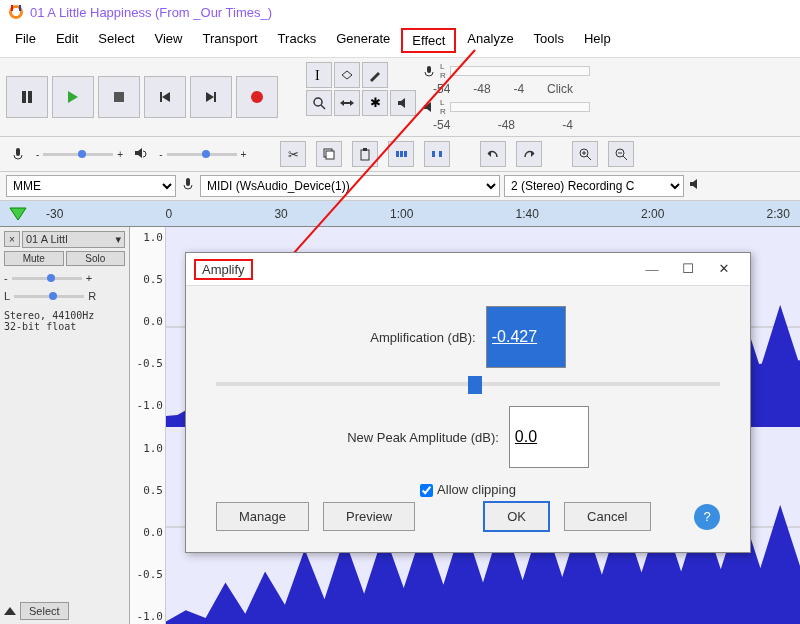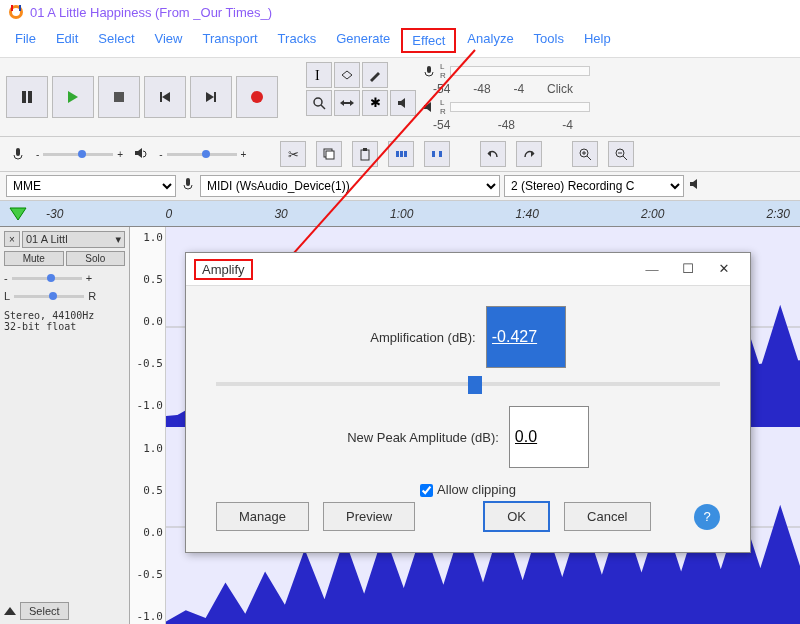--- a/index.html
+++ b/index.html
@@ -1,39 +1,39 @@
 <!DOCTYPE html>
 <html><head>
 <meta charset="utf-8">
 <style>
 * { box-sizing: border-box; margin: 0; padding: 0; }
 body { font-family: "Segoe UI", Tahoma, sans-serif; font-size: 13px; background: #f0f0f0; color: #333; width: 800px; height: 624px; overflow: hidden; position: relative; }
 .titlebar { display: flex; align-items: center; padding: 4px 8px; background: #fff; gap: 6px; }
 .titlebar .logo { width: 16px; height: 16px; }
 .titlebar-title { color: #8b5cf6; font-size: 13px; }
 .menubar { display: flex; gap: 2px; padding: 4px 6px; background: #fff; border-bottom: 1px solid #ddd; }
-.menubar span { padding: 3px 9px; color: #3b82f6; cursor: pointer; }
+.menubar span { padding: 3px 9px; color: #000000; cursor: pointer; }
 .menubar span.hl { border: 2px solid #e11; }
 .toolbars { display: flex; background: #f5f5f5; padding: 4px 6px; gap: 6px; border-bottom: 1px solid #ccc; flex-wrap: wrap; }
 .tb-group { display: flex; gap: 4px; align-items: center; }
 .tb-btn { width: 42px; height: 42px; background: #e8e8f0; border: 1px solid #bbb; display: flex; align-items: center; justify-content: center; cursor: pointer; }
 .tb-btn.sm { width: 26px; height: 26px; }
 .tool-col { display: flex; flex-direction: column; gap: 2px; }
 .tool-row { display: flex; gap: 2px; }
 .meter { display: flex; flex-direction: column; gap: 2px; font-size: 10px; color: #555; }
 .meter-row { display: flex; align-items: center; gap: 4px; }
 .meter-bar { width: 140px; height: 10px; background: #fafafa; border: 1px solid #ccc; position: relative; }
 .meter-labels { display: flex; justify-content: space-between; width: 140px; font-size: 12px; margin-left: 11px; }
 .second-toolbar { display: flex; align-items: center; gap: 10px; padding: 4px 10px; background: #f5f5f5; border-bottom: 1px solid #ccc; }
 .slider-mini { display:flex; align-items:center; gap:4px; }
 .slider-track { width: 70px; height: 3px; background: #ccc; position: relative; }
 .slider-thumb { position: absolute; top: -3px; left: 50%; width: 8px; height: 8px; border-radius: 50%; background: #5282e8; }
 .device-bar { display: flex; gap: 4px; padding: 3px 6px; background: #f5f5f5; border-bottom: 1px solid #ccc; }
 .device-bar select { font-size: 12px; padding: 2px; border: 1px solid #aaa; background: #fff; }
-.timeline { display: flex; background: #cfe0f4; border-bottom: 1px solid #888; height: 26px; align-items: center; font-style: italic; }
+.timeline { display: flex; background: #cfe0f4; border-bottom: 1px solid #888; height: 26px; align-items: center; }
 .timeline .play-marker { width: 20px; height: 20px; margin: 0 8px; }
 .timeline-ticks { flex: 1; display: flex; justify-content: space-between; padding: 0 10px; font-size: 12px; color: #333; }
 .track-area { display: flex; height: 400px; }
 .track-panel { width: 130px; background: #eee; border-right: 1px solid #aaa; padding: 4px; font-size: 11px; }
 .track-panel-row { display:flex; gap:2px; margin-bottom:3px; }
 .track-panel-row .xbtn { width:16px; height:16px; background:#ddd; border:1px solid #999; display:flex; align-items:center;justify-content:center; cursor:pointer; font-size:10px;}
 .track-panel-row .ttitle { flex:1; background:#ddd; border:1px solid #999; padding:1px 3px; display:flex; justify-content:space-between;}
 .ms-row { display:flex; gap:2px; }
 .ms-btn { flex:1; background:#ddd; border:1px solid #999; text-align:center; font-size:10px; padding:1px; cursor:pointer;}
 .info-text { font-family: monospace; font-size: 10px; margin-top: 8px; color:#333;}

